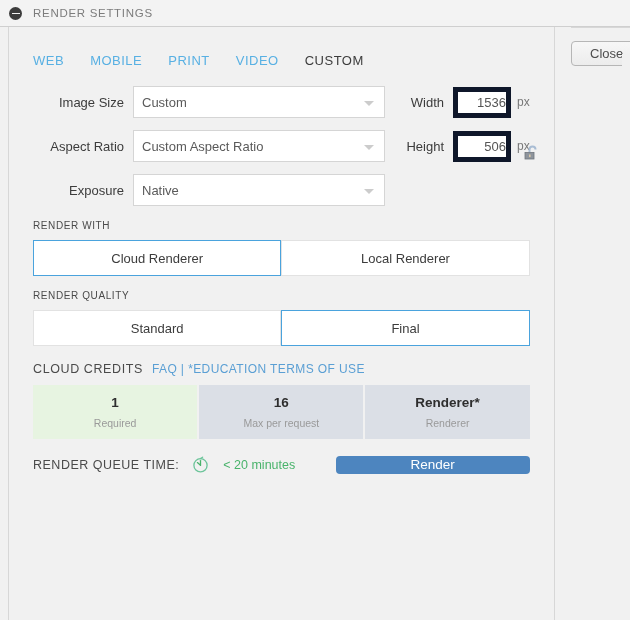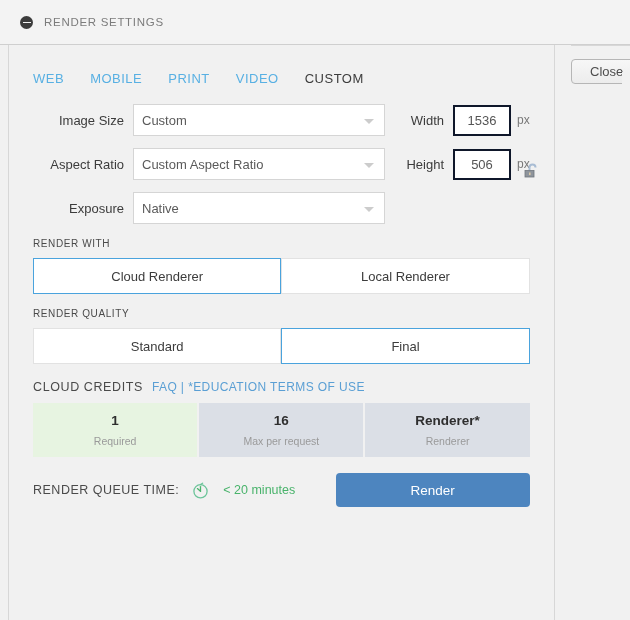--- a/index.html
+++ b/index.html
@@ -19,27 +19,27 @@
     width: 630px;
     height: 620px;
     box-sizing: border-box;
     background: #f1f1f1;
     display: flex;
     flex-direction: column;
   }
 
   
   .titlebar {
-    height: 45px;
+    height: 27px;
     min-height: 27px;
     background: #f3f3f3;
     border-bottom: 1px solid #cfcfcf;
     display: flex;
     align-items: center;
-    padding-left: 20px;
+    padding-left: 9px;
     box-sizing: border-box;
   }
   .collapse-icon {
     width: 13px;
     height: 13px;
     border-radius: 50%;
     background: #3c3c3c;
     position: relative;
     flex: 0 0 auto;
   }
@@ -145,25 +145,25 @@
     font-size: 13px;
     color: #3c3c3c;
     padding-right: 9px;
     box-sizing: border-box;
     white-space: nowrap;
   }
   .num-input {
     width: 58px;
     height: 31px;
     background: #ffffff;
-    border: 2px solid #0f172a;
+    border: 5px solid #0f172a;
     box-sizing: border-box;
     font-size: 13px;
     color: #555;
-    text-align: center;
+    text-align: right;
     font-family: "Liberation Sans", sans-serif;
     padding: 0;
   }
   .unit {
     font-size: 12px;
     color: #787878;
     margin-left: 6px;
   }
   .lock-wrap {
     position: absolute;
@@ -279,21 +279,21 @@
     display: block;
   }
   .queue-value {
     margin-left: 13px;
     font-size: 12.5px;
     color: #49b36b;
   }
   .render-btn {
     margin-left: auto;
     width: 194px;
-    height: 34px;
+    height: 18px;
     background: #4d85bf;
     border: none;
     border-radius: 4px;
     color: #ffffff;
     font-size: 13.5px;
     font-family: "Liberation Sans", sans-serif;
     cursor: pointer;
   }
 
   

